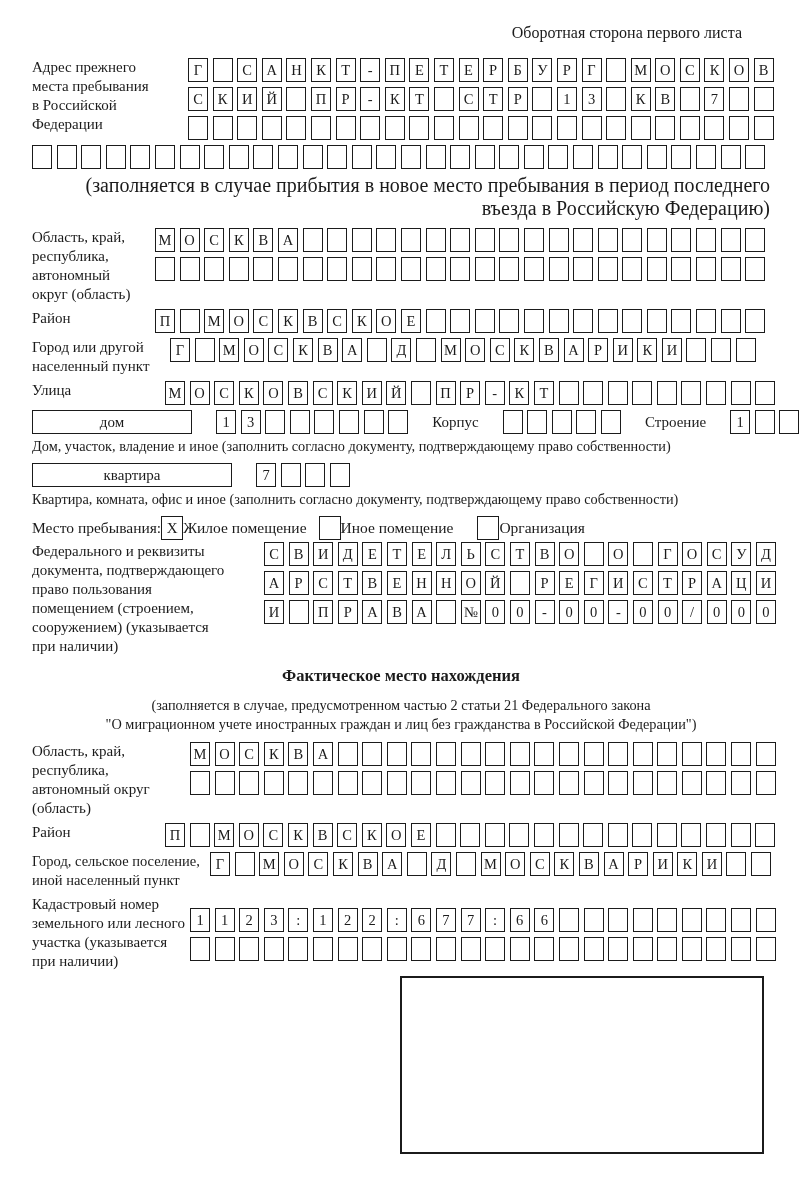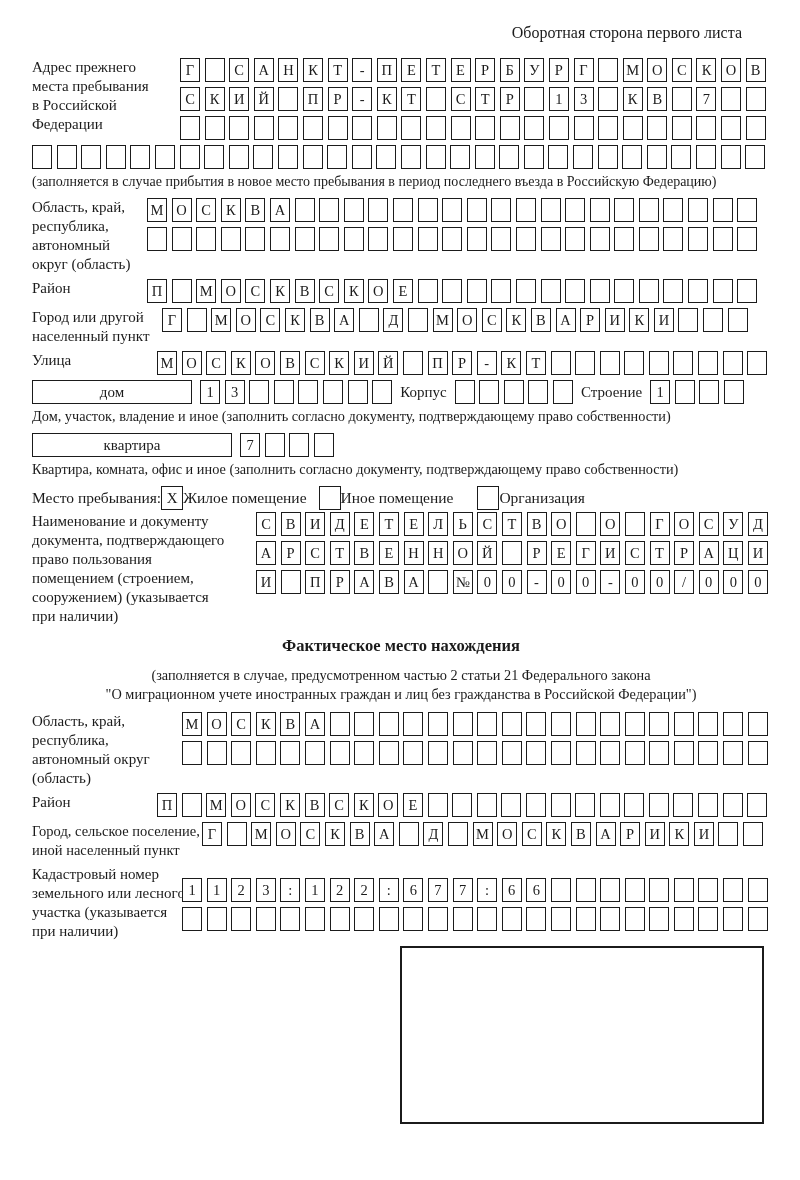--- a/index.html
+++ b/index.html
@@ -12,29 +12,29 @@
   }
   .page-title{text-align:right;font-size:16px;padding-right:28px;margin:6px 0 16px 0;}
   
   .cells{display:flex;gap:4.6px;margin-bottom:5px;}
   .cell{
     flex:none;box-sizing:border-box;width:20px;height:24px;
     border:1.6px solid #1b1b1b;display:flex;align-items:center;justify-content:center;
     font-size:14.5px;line-height:1;background:#fff;
   }
   
-  .frow{display:flex;margin-bottom:5px;}
+  .frow{display:flex;margin-bottom:5px;gap:8px;}
   .flabel{flex:none;font-size:15px;line-height:19px;white-space:nowrap;}
   .fcells{flex:none;}
   .w115{width:115px}.w125{width:125px}.w130{width:130px}.w148{width:148px}
   .w150{width:150px}.w170{width:170px}.w224{width:224px}
-  .note{font-size:14px;text-align:left;margin:1px 0 8px 0;}
+  .note{font-size:20px;text-align:right;margin:1px 0 8px 0;}
   .heading{font-size:16.5px;font-weight:bold;text-align:center;margin:4px 0 10px 0;}
   
-  .inline-row{display:flex;align-items:flex-start;gap:8px;margin-bottom:4px;}
+  .inline-row{display:flex;align-items:flex-start;gap:24px;margin-bottom:4px;}
   .widebox{
     box-sizing:border-box;border:1.6px solid #1b1b1b;height:24px;
     display:flex;align-items:center;justify-content:center;font-size:15px;flex:none;
   }
   .inline-label{font-size:15px;line-height:24px;flex:none;}
   .leftnote{font-size:14.3px;margin:0 0 8px 0;}
   
   .check-row{display:flex;align-items:center;margin:6px 0 2px 0;font-size:15.5px;}
   .checkbox{
     flex:none;box-sizing:border-box;width:22px;height:24px;border:1.6px solid #1b1b1b;
@@ -389,21 +389,21 @@
     <span class="checkbox">X</span>
     <span>Жилое помещение</span>
     <span class="checkbox" style="margin-left:12px"></span>
     <span>Иное помещение</span>
     <span class="checkbox" style="margin-left:24px"></span>
     <span>Организация</span>
   </div>
 
   <div class="frow">
     <div class="flabel w224">
-      <div>Наименование и документу</div>
+      <div>Федерального и реквизиты</div>
       <div>документа, подтверждающего</div>
       <div>право пользования</div>
       <div>помещением (строением,</div>
       <div>сооружением) (указывается</div>
       <div>при наличии)</div>
     </div>
     <div class="fcells">
       <div class="cells">
           <span class="cell filled">С</span>
           <span class="cell filled">В</span>

